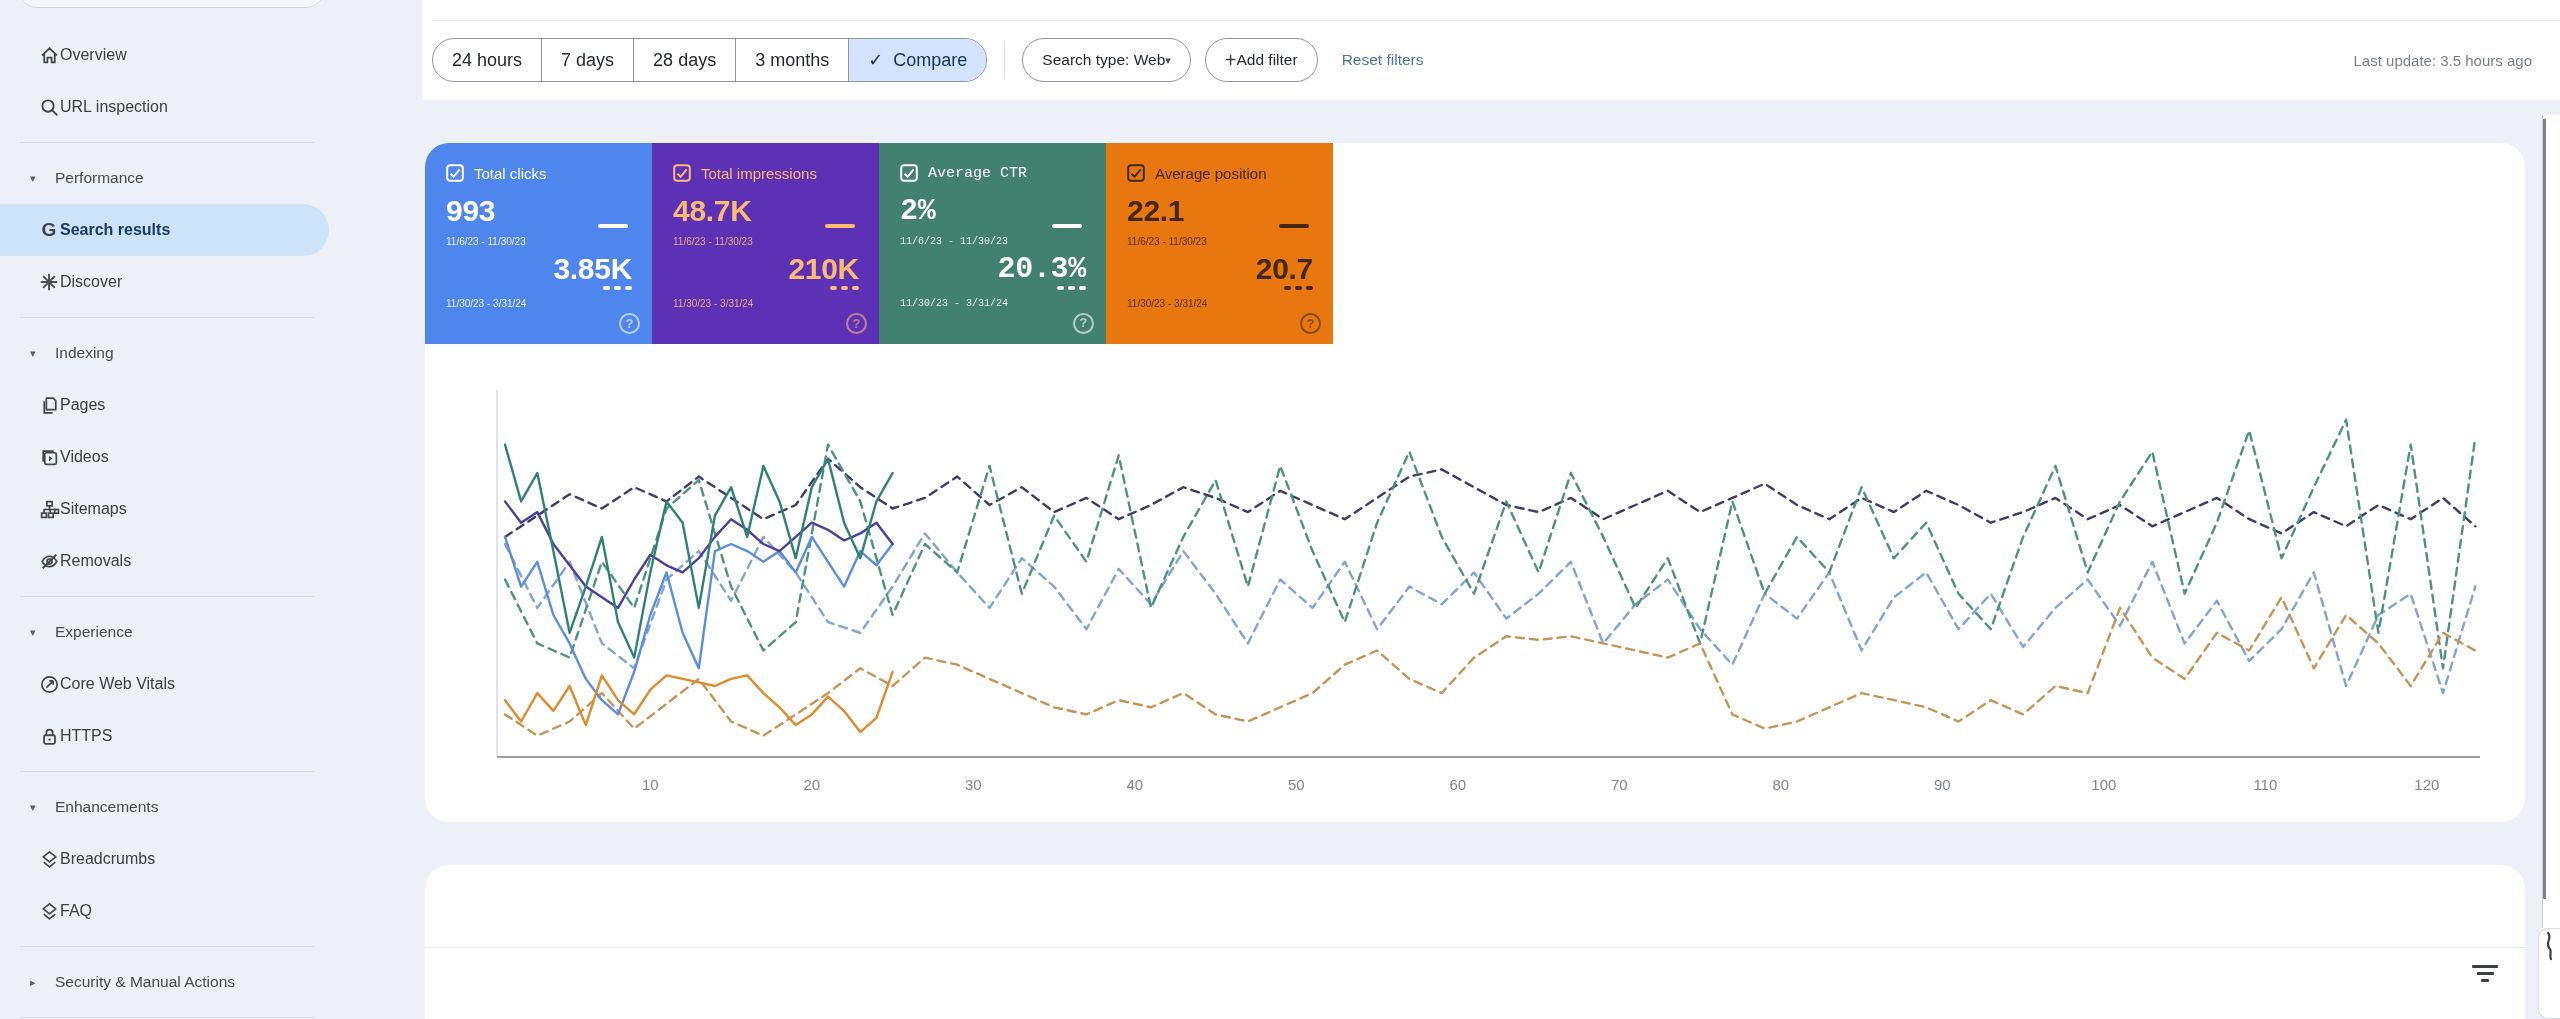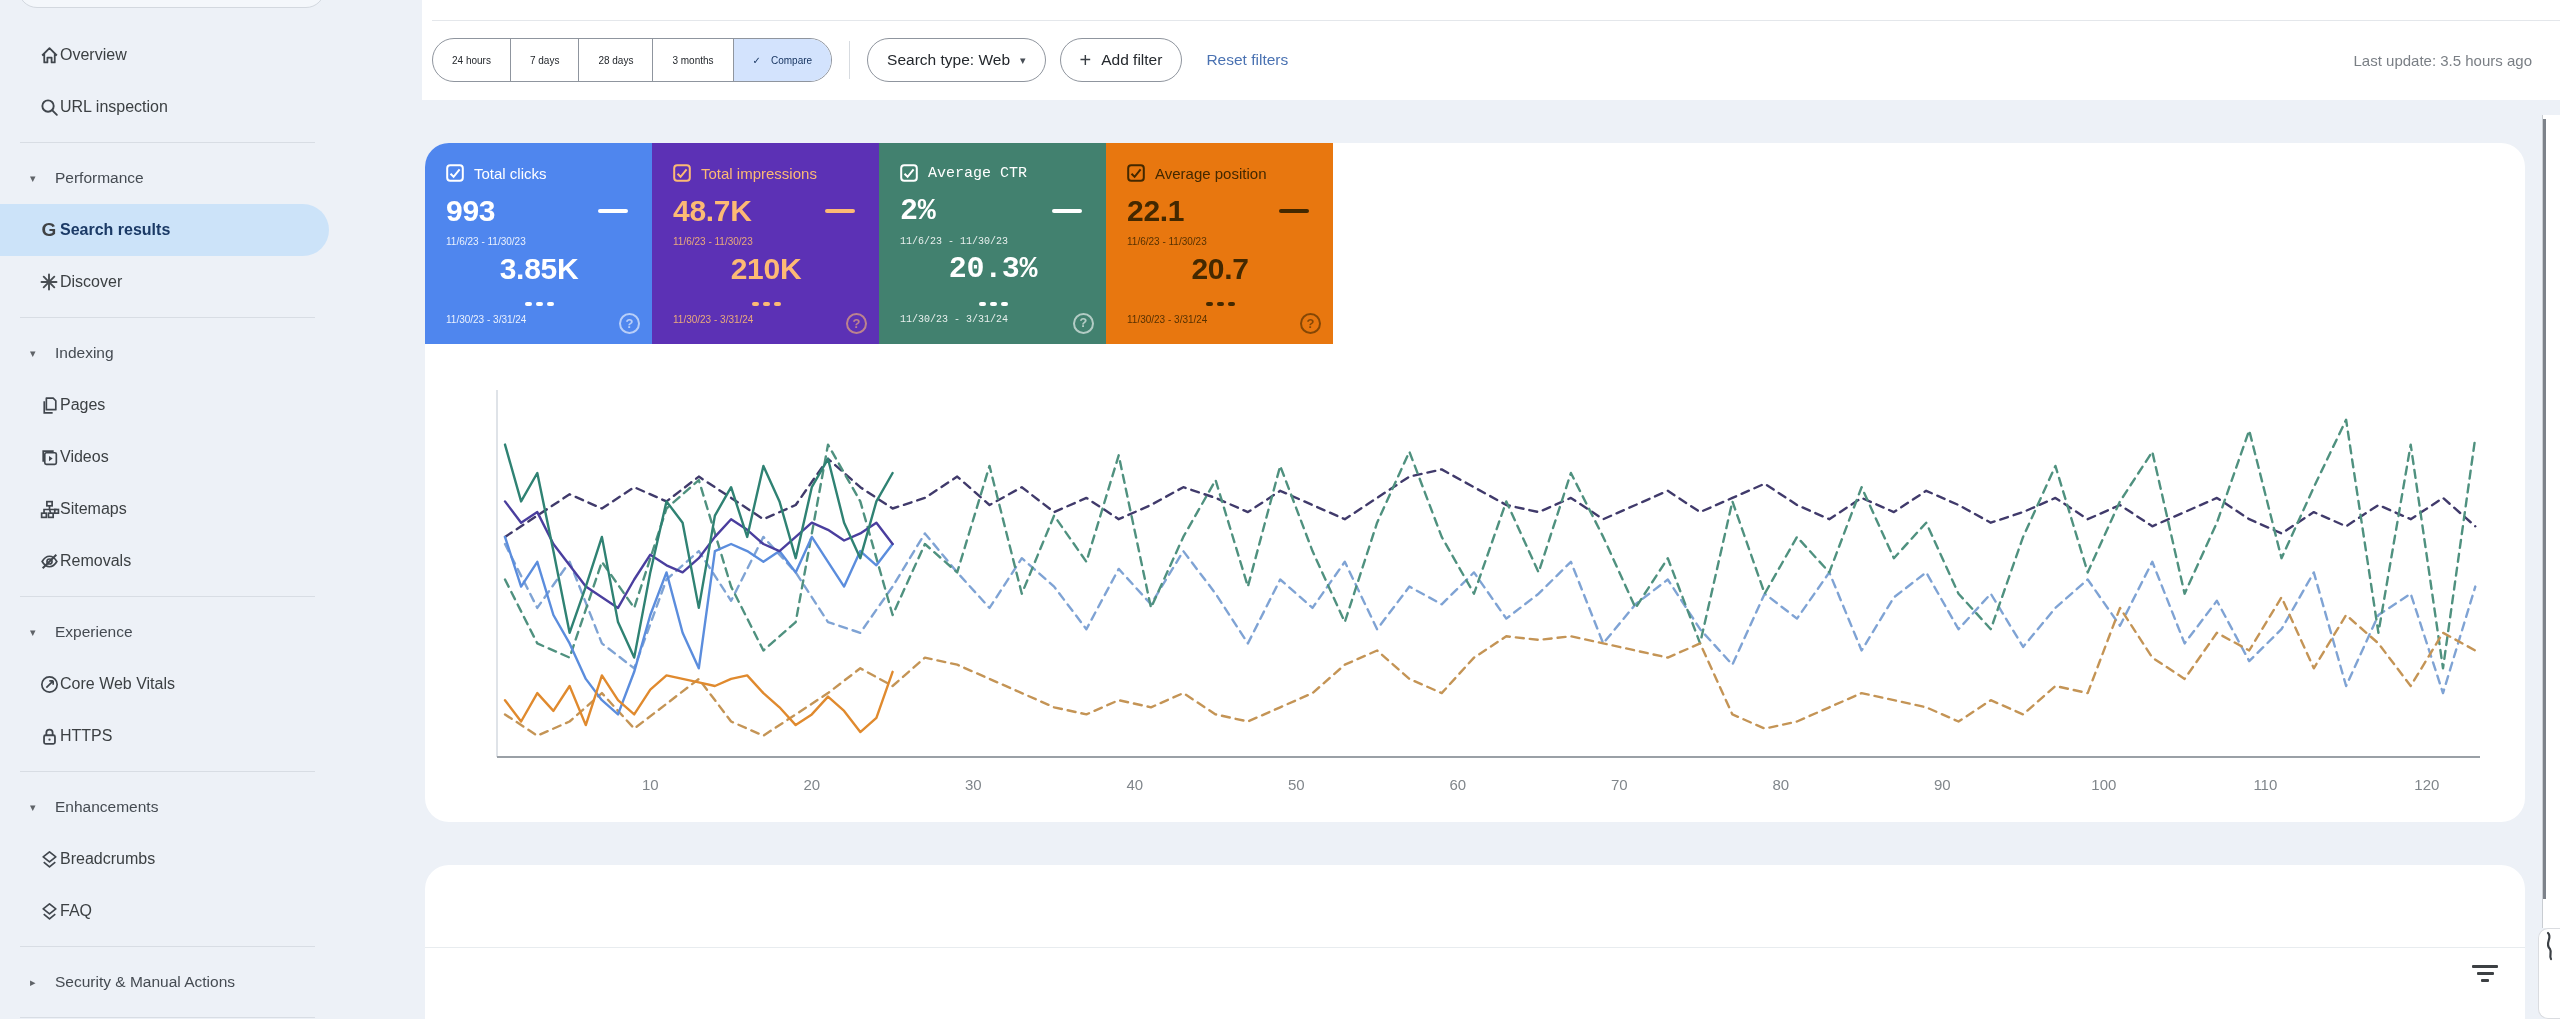--- a/index.html
+++ b/index.html
@@ -22,41 +22,41 @@
   .sb-section { height:52px; display:flex; align-items:center; gap:13px; padding-left:30px;
     font-size:15.5px; color:#454b52; cursor:pointer; }
   .sb-arrow { font-size:11px; color:#5f6368; width:12px; }
   .sb-divider { border-top:1px solid #d8dde4; margin:9px 18px 9px 20px; }
   .g-glyph { font-weight:700; font-size:19px; color:#3f4245; font-family:"Liberation Sans",sans-serif; }
   
   .filterbar { position:absolute; left:422px; top:0; width:2138px; height:100px; background:#ffffff; }
   .filterbar .topline { position:absolute; left:10px; right:0; top:20px; border-top:1px solid #e4e7eb; }
   .fb-row { position:absolute; left:10px; top:20px; right:20px; height:80px; display:flex; align-items:center; }
   .segmented { display:flex; height:44px; border:1px solid #8f959e; border-radius:22px; overflow:hidden; background:#fff; }
-  .seg { display:flex; align-items:center; justify-content:center; padding:0 19px; font-size:10px;
+  .seg { display:flex; align-items:center; justify-content:center; padding:0 19px; font-size:18px;
     color:#24282d; border-left:1px solid #8f959e; cursor:pointer; white-space:nowrap; }
   .seg:first-child { border-left:none; }
   .seg.sel { background:#d3e3fd; color:#14325e; gap:10px; }
   .vrule { width:1px; height:38px; background:#d7dbe0; margin:0 17px; }
   .chip { display:flex; align-items:center; height:44px; border:1px solid #8f959e; border-radius:22px;
-    padding:0 19px; font-size:15.5px; color:#24282d; background:#fff; cursor:pointer; gap:10px; white-space:nowrap; }
+    padding:0 19px; font-size:15.5px; color:#24282d; background:#fff; cursor:pointer; white-space:nowrap; }
   .chip + .chip { margin-left:14px; }
   .caret { font-size:11px; color:#474d55; }
   .plus { font-size:20px; color:#3a3f45; font-weight:400; line-height:1; }
   .reset-link { margin-left:24px; font-size:15.5px; color:#4a72b2; font-weight:500; cursor:pointer; }
   .last-update { position:absolute; right:28px; top:52px; font-size:15px; color:#7a7f85; }
   
   .chart-panel { position:absolute; left:425px; top:143px; width:2100px; height:679px;
     background:#fff; border-radius:24px; }
   .cards { position:absolute; left:0; top:0; display:flex; }
   .card { width:227px; height:201px; position:relative; padding:21px 20px 0 21px; cursor:pointer; }
   .card:first-child { border-top-left-radius:24px; }
   .card-top { display:flex; align-items:center; gap:10px; font-size:15px; }
   .cbx { width:18px; height:18px; flex:0 0 18px; }
-  .vrow { display:flex; align-items:center; justify-content:space-between; margin-top:12px;gap:16px; }
+  .vrow { display:flex; align-items:flex-end; justify-content:space-between; margin-top:12px; }
   .vrow.second { margin-top:5px;flex-direction:column; }
   .val { font-size:30px; font-weight:700; letter-spacing:-0.3px; }
   .dash-solid { width:30px; height:4px; border-radius:2px; background:currentColor; margin-right:4px; }
   .dash-dots { display:flex; gap:4px; margin-right:0px; }
   .dash-dots i { width:7px; height:4px; border-radius:2px; background:currentColor; display:block; }
   .rng { font-size:10px; opacity:.88; margin-top:8px; }
   .help { position:absolute; right:12px; bottom:10px; width:21px; height:21px; border:2px solid currentColor;
     border-radius:50%; opacity:.6; font-size:13px; font-weight:700; display:flex; align-items:center; justify-content:center; }
   
   .tabs-panel { position:absolute; left:425px; top:865px; width:2100px; height:180px;

